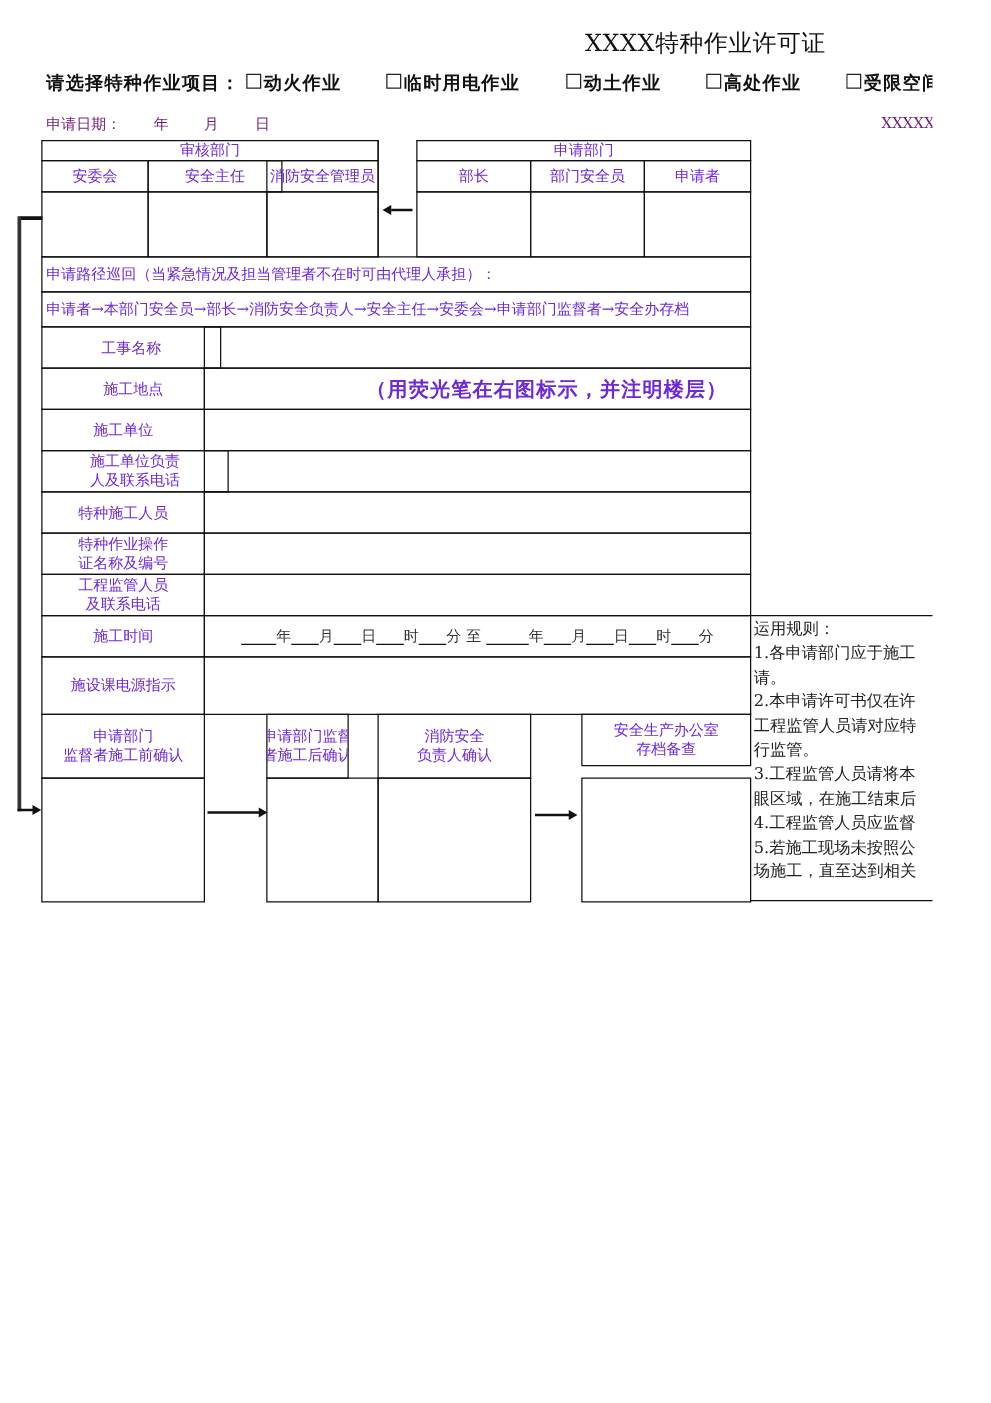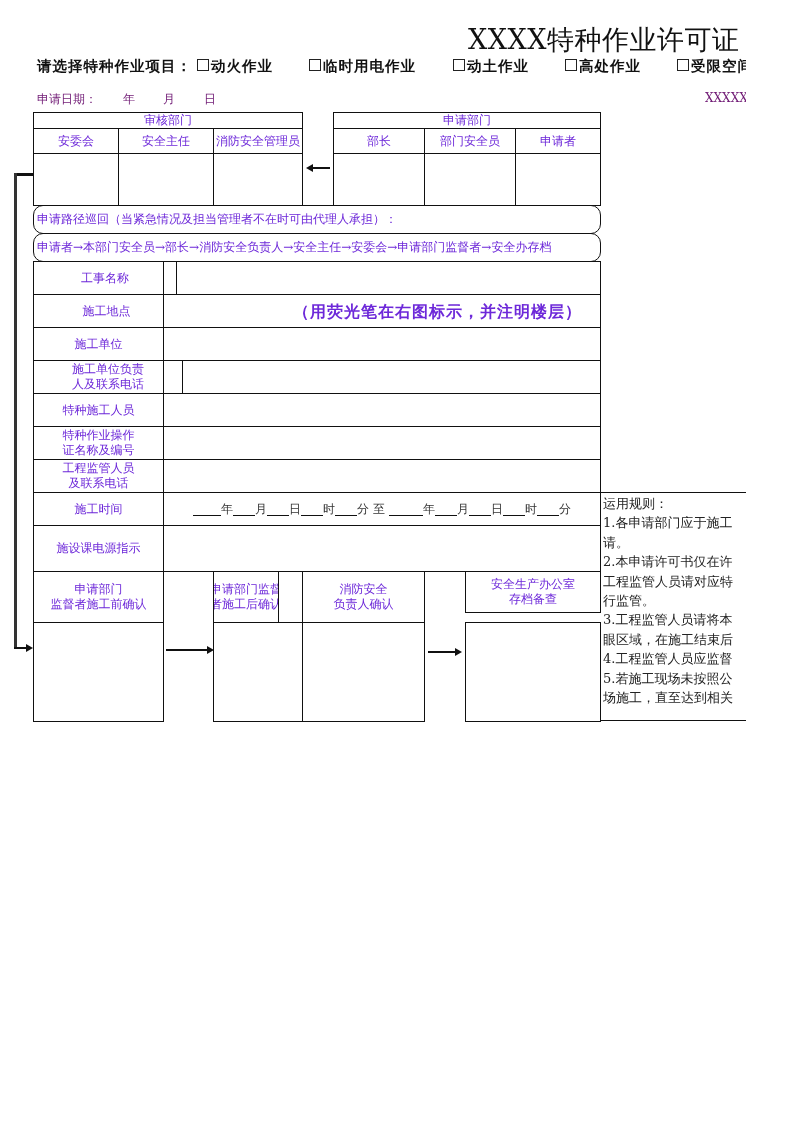--- a/index.html
+++ b/index.html
@@ -1,26 +1,26 @@
 <!DOCTYPE html>
 <html><head>
 <meta charset="utf-8">
 <style>
   html, body { margin:0; padding:0; background:#ffffff; }
   body { width:793px; height:1122px; position:relative; overflow:hidden;
          font-family:"DejaVu Serif","Liberation Serif",serif; color:#222; }
   .abs { position:absolute; }
-  .title { left:468px; top:22px; font-size:27px; color:#111; letter-spacing:0.5px; white-space:nowrap; }
+  .title { left:468px; top:22px; font-size:19px; color:#111; letter-spacing:0.5px; white-space:nowrap; }
   .selrow { left:37px; top:57px; font-size:14.5px; font-weight:bold; font-family:"DejaVu Sans","Liberation Sans",sans-serif; color:#111; white-space:nowrap; letter-spacing:1px; }
   .opt { position:absolute; top:57px; font-size:14.5px; font-weight:bold; font-family:"DejaVu Sans","Liberation Sans",sans-serif; color:#111; white-space:nowrap; letter-spacing:1px; }
   .box { display:inline-block; width:10px; height:10px; border:1px solid #222; margin-right:2px; vertical-align:0px; }
   .clip { overflow:hidden; }
   .small { font-size:12px; color:#701a75; white-space:nowrap; }
   .cell { position:absolute; border:1px solid #111; box-sizing:border-box; display:flex; align-items:center; justify-content:center; text-align:center; font-size:12px; color:#6d28d9; line-height:15px; overflow:hidden; white-space:nowrap; }
-  .left { justify-content:flex-start; padding-left:3px;border-radius:10px; }
+  .left { justify-content:flex-start; padding-left:3px; }
   .line { position:absolute; background:#111; }
   .arrow-head-r { position:absolute; width:0; height:0; border-top:4px solid transparent; border-bottom:4px solid transparent; border-left:7px solid #111; }
   .arrow-head-l { position:absolute; width:0; height:0; border-top:4px solid transparent; border-bottom:4px solid transparent; border-right:7px solid #111; }
   .rules { position:absolute; left:603px; top:494px; width:143px; font-size:13px; line-height:19.4px; color:#222; overflow:hidden; white-space:nowrap; }
   .time-row { font-size:12px; color:#333; }
   .u { display:inline-block; border-bottom:1px solid #111; height:12px; vertical-align:-2px; }
 </style>
 </head>
 <body>
 
@@ -34,21 +34,21 @@
 <div class="opt clip" style="left:677px; width:69px;"><span class="box"></span><span>受限空间</span></div>
 
 <div class="abs small" style="left:37px; top:91px;">申请日期：</div>
 <div class="abs small" style="left:123px; top:91px;">年</div>
 <div class="abs small" style="left:163px; top:91px;">月</div>
 <div class="abs small" style="left:204px; top:91px;">日</div>
 <div class="abs small clip" style="left:705px; top:91px; width:41px;">XXXXX</div>
 
 <div class="cell" style="left:33px; top:112px; width:270px; height:17px;">审核部门</div>
 <div class="cell" style="left:33px; top:128px; width:86px; height:26px;">安委会</div>
-<div class="cell" style="left:118px; top:128px; width:96px; height:26px;">安全主任</div>
+<div class="cell" style="left:118px; top:128px; width:108px; height:26px;">安全主任</div>
 <div class="cell" style="left:213px; top:128px; width:90px; height:26px;">消防安全管理员</div>
 <div class="cell" style="left:33px; top:153px; width:86px; height:53px;"></div>
 <div class="cell" style="left:118px; top:153px; width:96px; height:53px;"></div>
 <div class="cell" style="left:213px; top:153px; width:90px; height:53px;"></div>
 <div class="line" style="left:302px; top:112px; width:1px; height:94px;"></div>
 
 <div class="cell" style="left:333px; top:112px; width:268px; height:17px;">申请部门</div>
 <div class="cell" style="left:333px; top:128px; width:92px; height:26px;">部长</div>
 <div class="cell" style="left:424px; top:128px; width:92px; height:26px;">部门安全员</div>
 <div class="cell" style="left:515px; top:128px; width:86px; height:26px;">申请者</div>

